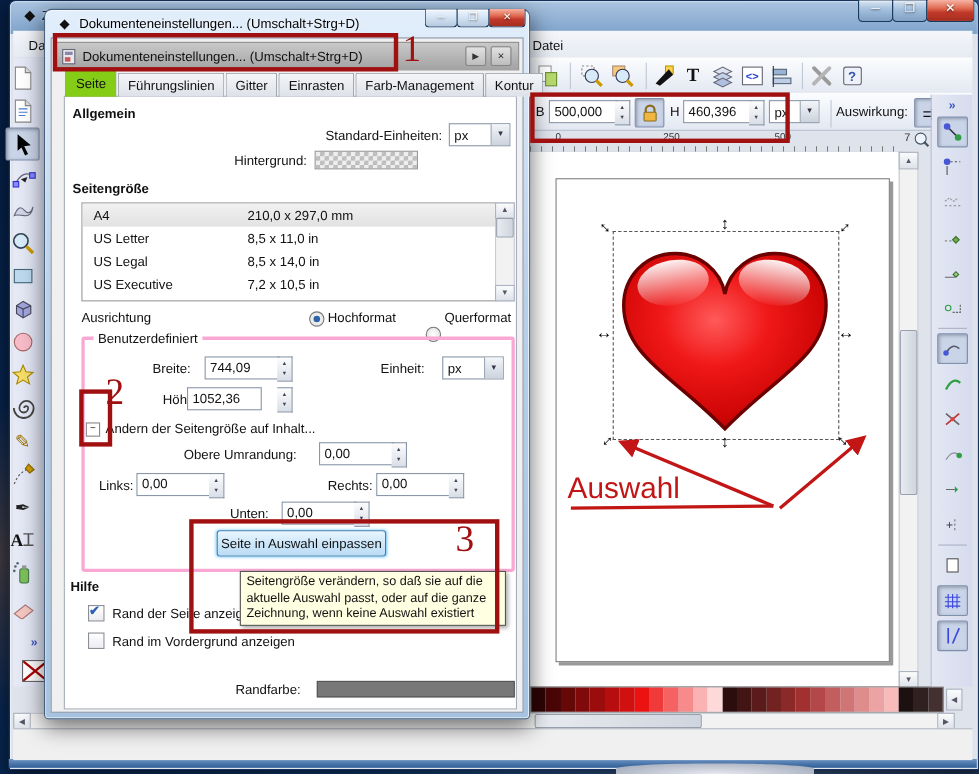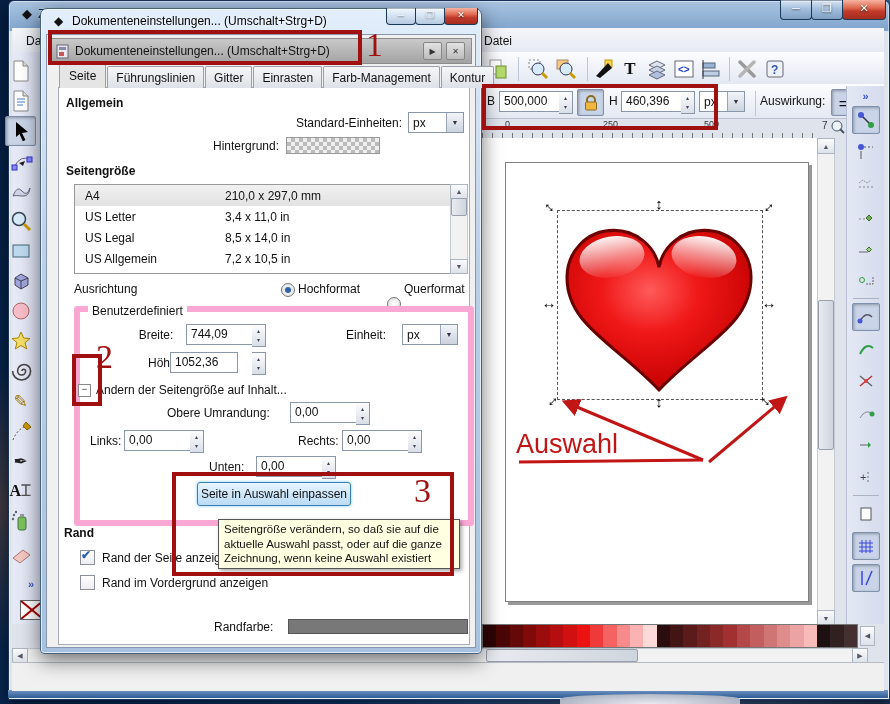--- a/index.html
+++ b/index.html
@@ -44,29 +44,29 @@
   .radio.on::after{content:"";position:absolute;left:3px;top:3px;width:6px;height:6px;border-radius:50%;background:#2f64a8}
   
   .dlgframe{left:40px;top:8px;width:440px;height:644px;border:1px solid #45617f;border-radius:7px 7px 4px 4px;
     background:linear-gradient(180deg,#e2eefb,#b9d0e9 40%,#a6c2e0);box-shadow:0 6px 20px rgba(0,0,0,.55), inset 0 0 0 1px rgba(255,255,255,.65);z-index:30}
   .dlgclient{left:46px;top:34px;width:428px;height:612px;background:#f0f0f0;border:1px solid #8796aa;z-index:31}
   .paneltb{left:50px;top:38px;width:420px;height:24px;background:linear-gradient(#c9c9c9,#a3a3a3);border:1px solid #8c8c8c;z-index:32;display:flex;align-items:center}
   .panelbtn{width:17px;height:16px;border:1px solid #858585;border-radius:2px;background:linear-gradient(#e2e2e2,#bdbdbd);
     display:flex;align-items:center;justify-content:center;font-size:8px;color:#333}
   .tab{background:linear-gradient(#f5f6f8,#dde1e8);border:1px solid #9aa0ab;border-bottom:none;border-radius:2px 2px 0 0;
     padding:4px 8px 3px;margin-right:1px;font-size:12px;align-self:flex-end}
-  .tab.selected{background:#e5e5e5;padding:6px 9px 5px;position:relative;z-index:3}
+  .tab.selected{background:#84cc16;padding:6px 9px 5px;position:relative;z-index:3}
   .tabpanel{left:58px;top:87px;width:410px;height:556px;background:#fff;border:1px solid #a7adba;z-index:31}
   .z32{z-index:32}
   .bold{font-weight:bold}
   .heading{font-weight:bold}
   .listrow{height:21px;display:flex;align-items:center;font-size:12px}
   .listrow.selected{background:linear-gradient(#f1f1f1,#e2e2e2)}
   .listrow .c1{padding-left:10px;width:140px}
-  .groupbox{border:6px solid #f9a8d4;border-radius:3px}
+  .groupbox{border:3px solid #f9a8d4;border-radius:3px}
   .legend{position:absolute;top:-8px;left:8px;background:#fff;padding:0 4px}
   .fitbtn{background:linear-gradient(#eaf6ff,#cde7fa 50%,#bcdcf5);border:1px solid #3c7fb1;border-radius:3px;
     box-shadow:0 0 3px #66c3ff;font-size:12px;display:flex;align-items:center;justify-content:center}
   .tooltip{background:#ffffe1;border:1px solid #555;padding:2px 5px;font-size:11.5px;line-height:1.28;box-shadow:2px 2px 4px rgba(0,0,0,.35);z-index:34}
   .ann{border:4px solid #a01010;z-index:40;pointer-events:none}
   .annnum{color:#a01010;font-family:"Liberation Serif",serif;font-size:34px;z-index:40}
   
   .sbtrack{background:#f2f2f2;border:1px solid #c6cad2}
   .sbthumb{background:linear-gradient(90deg,#e8ebf0,#cfd5de);border:1px solid #98a0ae;border-radius:2px}
   .sbarrow{display:flex;align-items:center;justify-content:center;font-size:7px;color:#556;background:linear-gradient(#fafbfc,#dde2ea);border:1px solid #aeb5c2}
@@ -593,30 +593,30 @@
 <span class="abs heading z32" style="left:66px;top:164px">Seitengröße</span>
 <div class="abs z32" id="sizerows" style="left:74px;top:184px;width:376px;height:88px;border:1px solid #999;background:#fff;overflow:hidden">
 
     <div class="listrow selected">
       <span class="c1">A4</span>
       <span>210,0 x 297,0 mm</span>
     </div>
 
     <div class="listrow">
       <span class="c1">US Letter</span>
-      <span>3,4 x 11,0 in</span>
+      <span>8,5 x 11,0 in</span>
     </div>
 
     <div class="listrow">
       <span class="c1">US Legal</span>
       <span>8,5 x 14,0 in</span>
     </div>
 
     <div class="listrow">
-      <span class="c1">US Allgemein</span>
+      <span class="c1">US Executive</span>
       <span>7,2 x 10,5 in</span>
     </div>
   </div>
 <div class="abs sbtrack z32" style="left:450px;top:184px;width:16px;height:88px"></div>
 <div class="abs sbarrow z32" style="left:450px;top:184px;width:16px;height:13px">▲</div>
 <div class="abs sbthumb z32" style="left:451px;top:198px;width:14px;height:16px"></div>
 <div class="abs sbarrow z32" style="left:450px;top:259px;width:16px;height:13px">▼</div>
 
 <span class="abs z32" style="left:74px;top:282px">Ausrichtung</span>
 <div class="abs radio on z32" style="left:281px;top:283px"></div>
@@ -668,21 +668,21 @@
   </div>
 <span class="abs z32" style="left:209px;top:460px">Unten:</span>
 <div class="abs field z32" style="left:256px;top:456px;width:58px">0,00</div>
 <div class="abs spin z32" style="left:322px;top:456px">
     <span>▴</span>
     <span>▾</span>
   </div>
 
 <div class="abs fitbtn z32" style="left:197px;top:482px;width:152px;height:22px">Seite in Auswahl einpassen</div>
 
-<span class="abs heading z32" style="left:64px;top:526px">Rand</span>
+<span class="abs heading z32" style="left:64px;top:526px">Hilfe</span>
 <div class="abs z32" id="randcbs" style="left:80px;top:545px;width:300px">
 
     <div style="display:flex;align-items:center;gap:7px;height:25px" class="checked">
       <span class="cb"></span>
       <span>Rand der Seite anzeigen</span>
     </div>
 
     <div style="display:flex;align-items:center;gap:7px;height:25px">
       <span class="cb"></span>
       <span>Rand im Vordergrund anzeigen</span>

